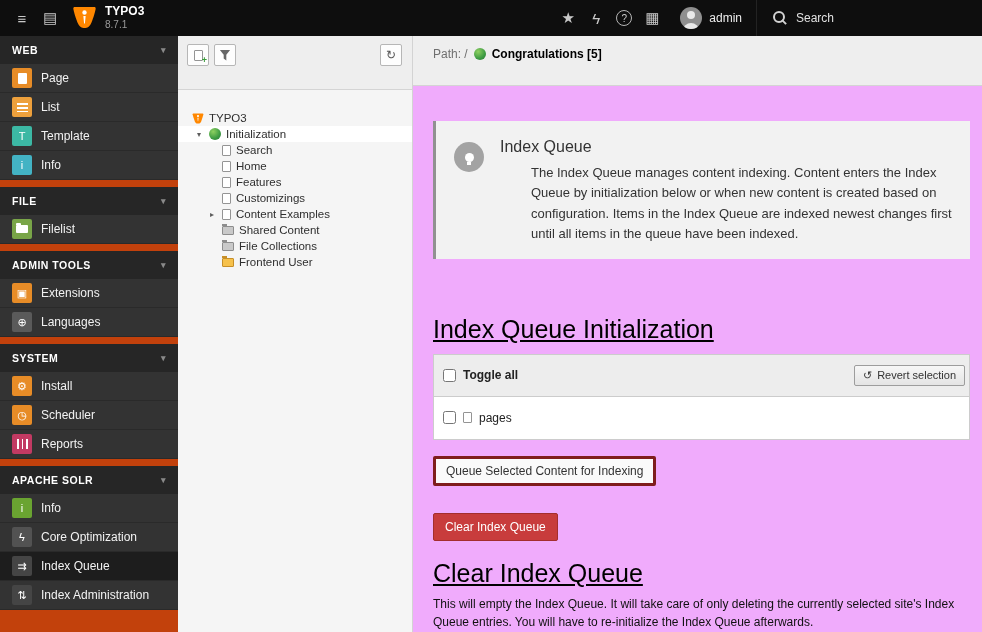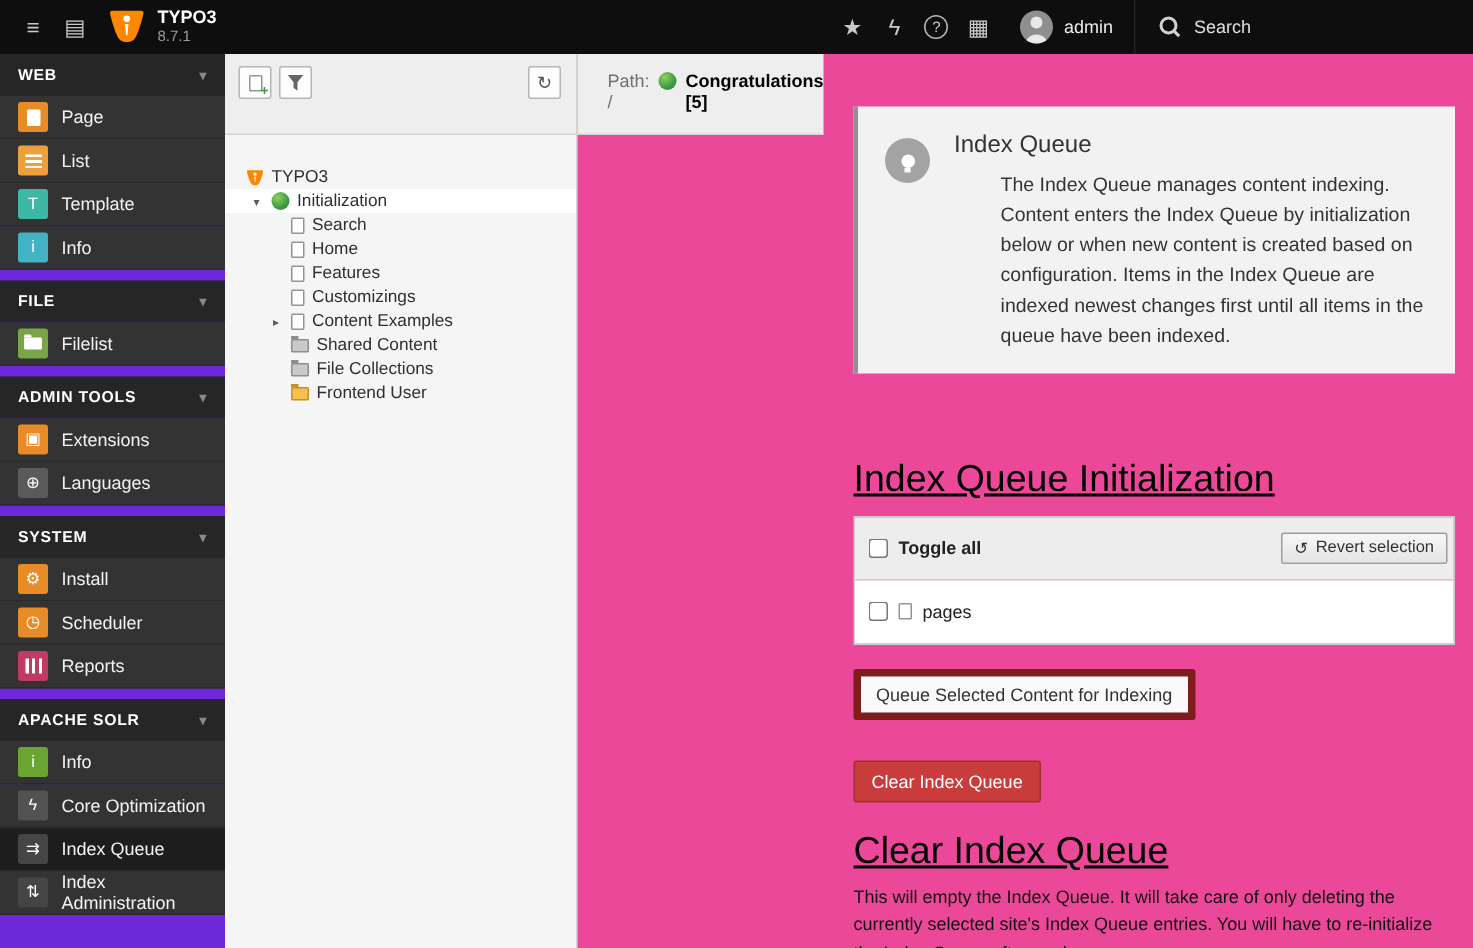--- a/index.html
+++ b/index.html
@@ -22,21 +22,21 @@
   .tb-search { display:flex; align-items:center; gap:9px; height:36px; padding:0 16px; width:226px; border-left:1px solid #232323; cursor:pointer; }
   .tb-search-label { font-size:12px; color:#e0e0e0; }
   .mag { width:14px; height:14px; position:relative; display:inline-block; flex:none; }
   .mag::before { content:""; position:absolute; width:8px; height:8px; border:2px solid #d2d2d2; border-radius:50%; left:0; top:0; }
   .mag::after { content:""; position:absolute; width:2px; height:6px; background:#d2d2d2; transform:rotate(-45deg); left:10px; top:8px; }
 
   
   .app { display:flex; height:596px; }
 
   
-  .modulemenu { width:150px; background:#6d28d9; flex:none; overflow:hidden; }
+  .modulemenu { width:178px; background:#c2410c; flex:none; overflow:hidden; }
   .mm-section + .mm-section { margin-top:7px; }
   .mm-head { height:28px; display:flex; align-items:center; padding:0 12px; background:#262626; font-size:10.5px; font-weight:bold; letter-spacing:.5px; color:#fff; cursor:pointer; }
   .mm-chev { margin-left:auto; color:#8a8a8a; font-size:9px; }
   .mm-item { height:29px; display:flex; align-items:center; padding:0 12px; background:#333; border-bottom:1px solid #2a2a2a; font-size:12px; color:#f2f2f2; cursor:pointer; }
   .mm-item.active { background:#1d1d1d; }
   .mi { width:20px; height:20px; border-radius:2px; margin-right:9px; display:inline-flex; align-items:center; justify-content:center; color:#fff; font-size:11px; line-height:1; flex:none; }
   .mi-page,.mi-extensions,.mi-install,.mi-scheduler { background:#e78c27; }
   .mi-list { background:#eda03c; }
   .mi-template { background:#3cb8a4; }
   .mi-info { background:#43b3c4; }
@@ -70,21 +70,21 @@
   .t-doc { width:9px; height:11px; background:#fff; border:1px solid #949494; border-radius:1px; flex:none; }
   .t-folder { width:12px; height:9px; background:#c9c9c9; border:1px solid #8d8d8d; border-radius:1px; position:relative; flex:none; margin-top:1px; }
   .t-folder::before { content:""; position:absolute; top:-3px; left:-1px; width:5px; height:2px; background:#8d8d8d; }
   .t-folder.user { background:#f6c14b; border-color:#c78f28; }
   .t-folder.user::before { background:#c78f28; }
   .t-globe { width:12px; height:12px; border-radius:50%; flex:none;
     background:radial-gradient(circle at 35% 30%, #8ed060 0%, #3d9b43 60%, #2c7a33 100%); }
   .t-logo { width:12px; height:13px; display:inline-flex; flex:none; }
 
   
-  .main { flex:1; display:flex; flex-direction:row; background:#ec4899; min-width:0; }
+  .main { flex:1; display:flex; flex-direction:column; background:#f0abfc; min-width:0; }
   .docheader { height:54px; background:#eee; border-bottom:1px solid #d4d4d4; padding:11px 0 0 20px; font-size:12px; display:flex; align-items:flex-start; column-gap:6px; }
   .path-label { color:#6f6f6f; }
   .path-title { font-weight:bold; color:#000; }
   .docheader .t-globe { margin-top:1px; }
   .content { padding:35px 12px 0 20px; }
 
   .callout { display:flex; gap:16px; background:#f2f2f2; border-left:3px solid #919191; padding:15px 16px 15px 18px; align-items:flex-start; }
   .callout-badge { width:30px; height:30px; border-radius:50%; background:#a3a3a3; display:flex; align-items:center; justify-content:center; flex:none; margin-top:6px; }
   .bulb { width:9px; height:9px; background:#fff; border-radius:50%; position:relative; display:block; }
   .bulb::after { content:""; position:absolute; left:2.5px; top:9px; width:4px; height:3px; background:#fff; }
@@ -94,21 +94,21 @@
   h2 { font-size:25px; font-weight:500; color:#000;text-decoration:underline; }
   .h-init { margin:56px 0 10px; }
   .h-clear { margin:18px 0 7px; }
 
   .iq-table { border:1px solid #ccc; }
   .iq-row { height:42px; display:flex; align-items:center; padding:0 4px 0 9px; column-gap:7px; background:#fff; font-size:12px; color:#222; }
   .iq-row.head { background:#ededed; border-bottom:1px solid #ccc; }
   .iq-toggle { font-weight:bold; }
   .iq-row input[type=checkbox] { width:13px; height:13px; margin:0; cursor:pointer; }
   .btn-sm { margin-left:auto; display:inline-flex; align-items:center; gap:5px; height:21px; padding:0 8px; font-size:11px; color:#333; background:linear-gradient(#f7f7f7,#e4e4e4); border:1px solid #9d9d9d; border-radius:2px; cursor:pointer; font-family:inherit; }
-  .btn-default { display:block; margin-top:16px; font-size:12px; padding:5px 10px; background:#fafafa; border:5px solid #7f1d1d; border-radius:2px; color:#333; cursor:pointer; font-family:inherit; }
+  .btn-default { display:block; margin-top:16px; font-size:12px; padding:5px 10px; background:#fafafa; border:3px solid #7f1d1d; border-radius:2px; color:#333; cursor:pointer; font-family:inherit; }
   .btn-danger { display:block; margin-top:27px; font-size:12px; padding:6px 11px; background:#c83c3c; border:1px solid #a32e2e; border-radius:2px; color:#fff; cursor:pointer; font-family:inherit; }
   .content p { font-size:12px; line-height:1.55; color:#111; max-width:540px; }
 </style>
 </head>
 <body>
 
 <div class="topbar">
   <span class="tb-btn">≡</span>
   <span class="tb-btn">▤</span>
   <div class="brand">

